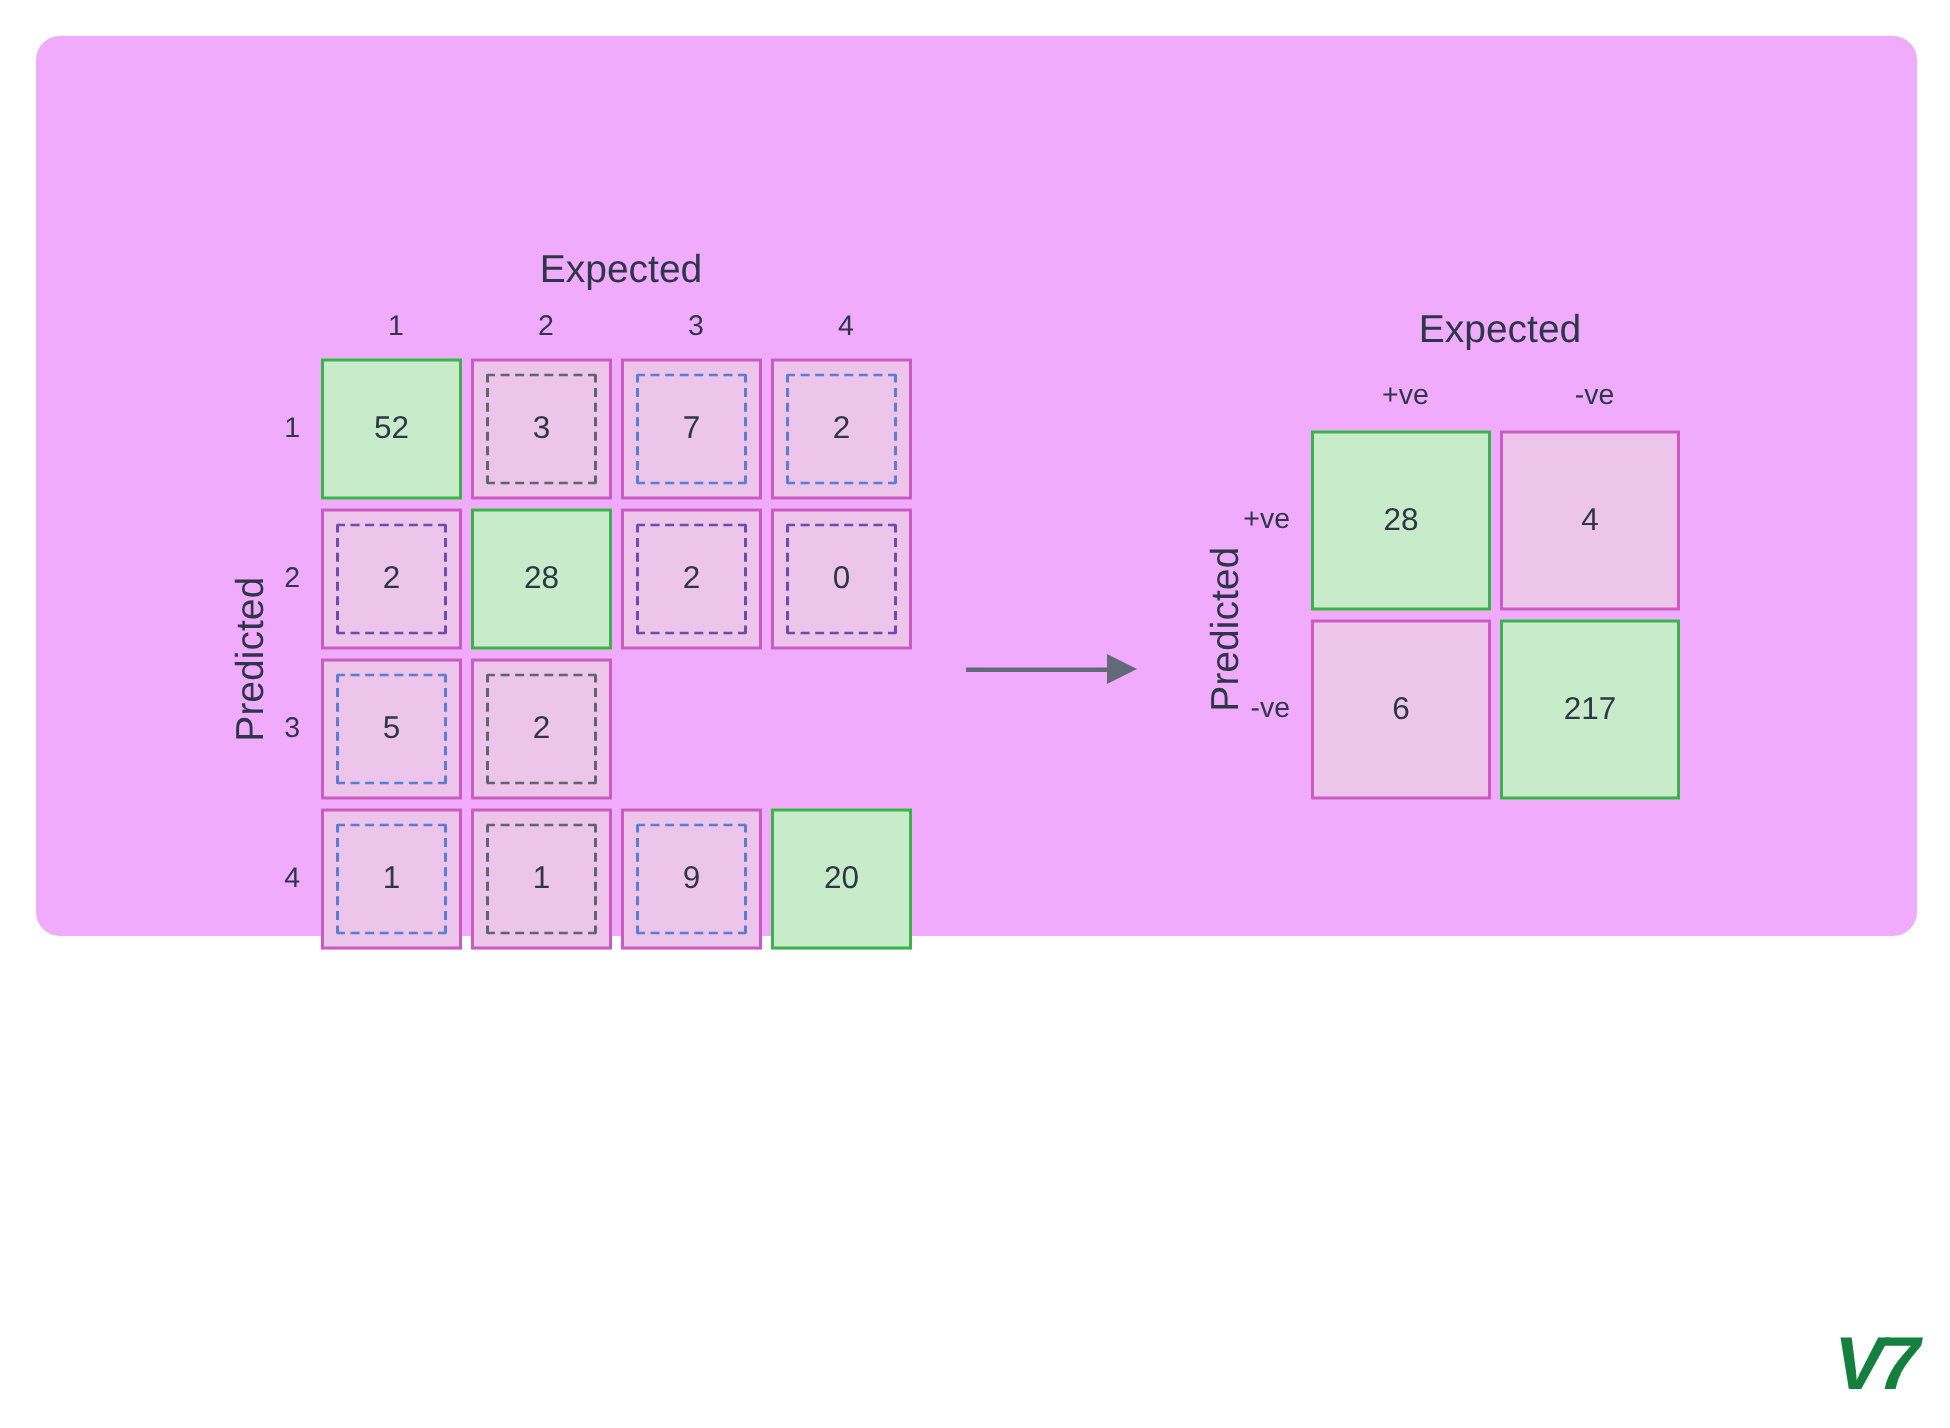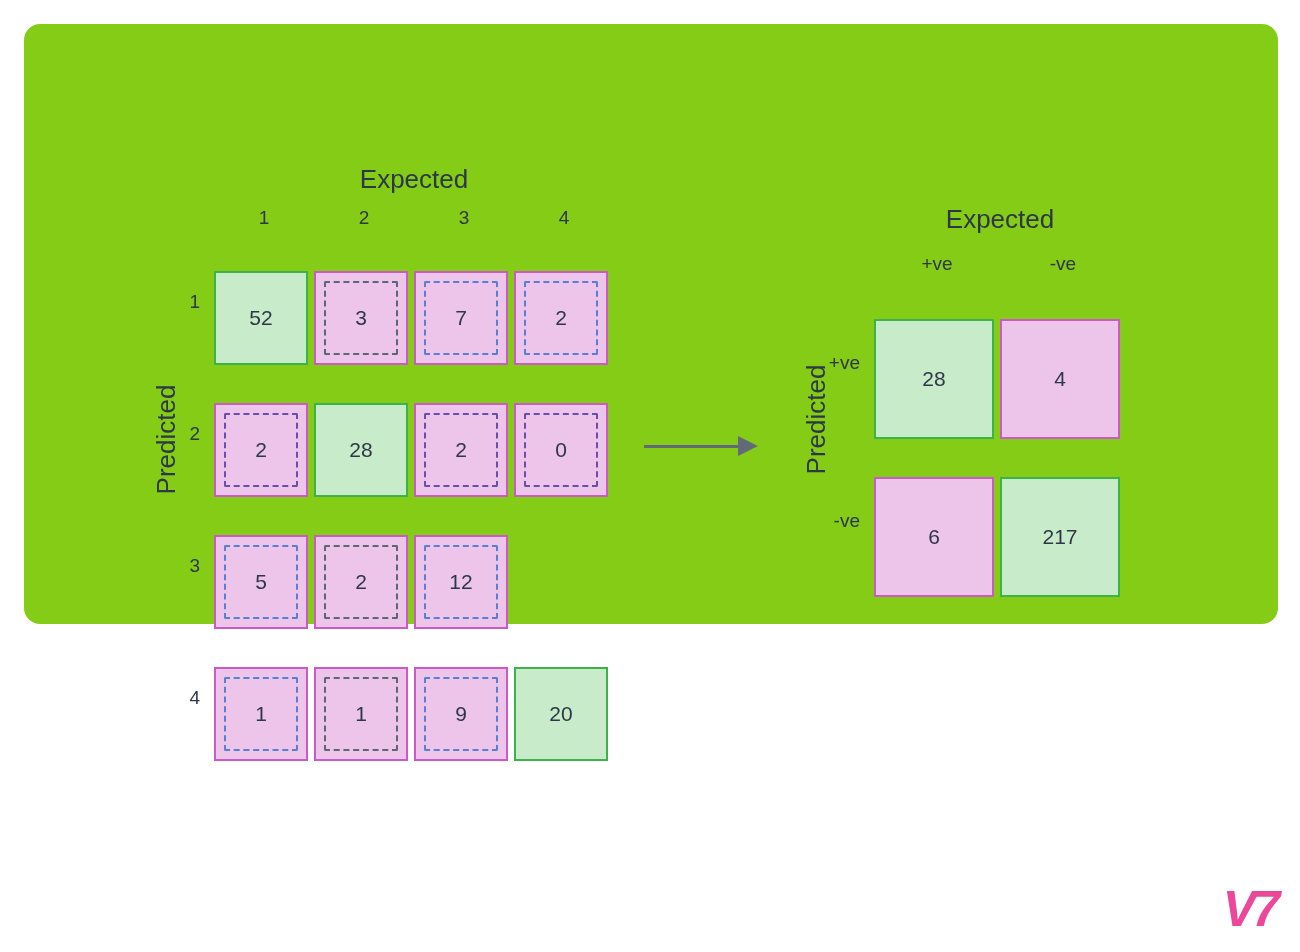--- a/index.html
+++ b/index.html
@@ -11,32 +11,32 @@
     width: 1300px;
     height: 952px;
     position: relative;
   }
   .canvas {
     position: absolute;
     left: 24px;
     top: 24px;
     width: 1254px;
     height: 600px;
-    background: #84cc16;
+    background: #f0abfc;
     border-radius: 16px;
   }
   .logo {
     position: absolute;
     right: 24px;
     bottom: 14px;
     font-weight: 900;
     font-size: 50px;
     font-style: italic;
     letter-spacing: -4px;
-    color: #ec4899;
+    color: #15803d;
     font-family: Arial, sans-serif;
   }
   .left-block {
     position: absolute;
     left: 130px;
     top: 140px;
   }
   .right-block {
     position: absolute;
     left: 790px;
@@ -76,21 +76,20 @@
     font-size: 19px;
   }
   .cell {
     position: relative;
     display: flex;
     align-items: center;
     justify-content: center;
     font-size: 21px;
     color: #2d3748;
     margin-right: 6px;
-    margin-top: 32px;
   }
   .cell.large {
     width: 94px;
     height: 94px;
   }
   .cell.big {
     width: 120px;
     height: 120px;
   }
   .cell.green {
@@ -164,21 +163,20 @@
           <div class="row-label" style="width: 60px;">2</div>
           <div class="cell large pink">2<div class="dashed-inner dashed-purple" style="inset: 8px;"></div></div>
           <div class="cell large green">28</div>
           <div class="cell large pink">2<div class="dashed-inner dashed-purple" style="inset: 8px;"></div></div>
           <div class="cell large pink">0<div class="dashed-inner dashed-purple" style="inset: 8px;"></div></div>
         </div>
         <div class="row">
           <div class="row-label" style="width: 60px;">3</div>
           <div class="cell large pink">5<div class="dashed-inner dashed-blue" style="inset: 8px;"></div></div>
           <div class="cell large pink">2<div class="dashed-inner dashed-gray" style="inset: 8px;"></div></div>
-          <div class="cell large pink">12<div class="dashed-inner dashed-blue" style="inset: 8px;"></div></div>
         </div>
         <div class="row">
           <div class="row-label" style="width: 60px;">4</div>
           <div class="cell large pink">1<div class="dashed-inner dashed-blue" style="inset: 8px;"></div></div>
           <div class="cell large pink">1<div class="dashed-inner dashed-gray" style="inset: 8px;"></div></div>
           <div class="cell large pink">9<div class="dashed-inner dashed-blue" style="inset: 8px;"></div></div>
           <div class="cell large green">20</div>
         </div>
       </div>
   </div>

